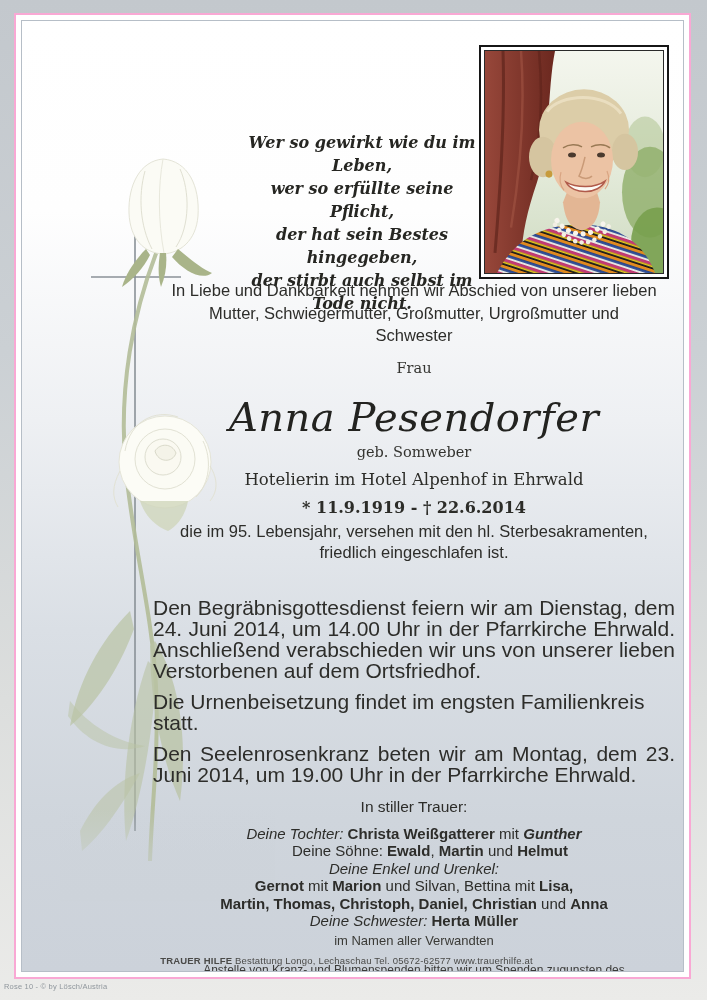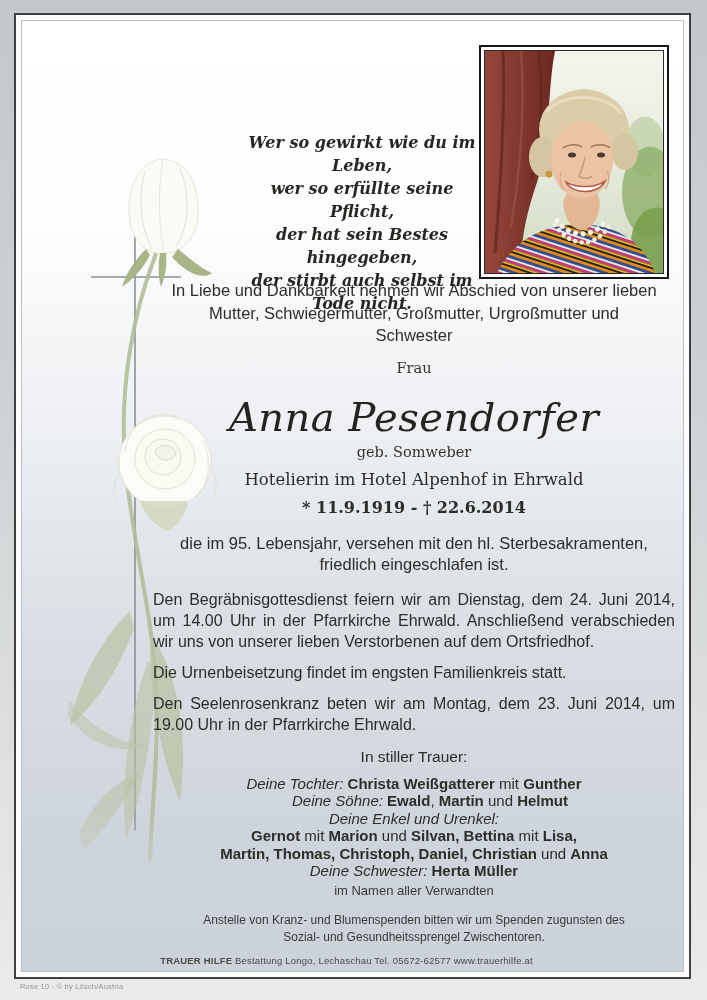--- a/index.html
+++ b/index.html
@@ -3,29 +3,29 @@
 <meta charset="utf-8">
 <style>
   html,body{margin:0;padding:0;}
   body{
     width:707px;height:1000px;position:relative;overflow:hidden;
     background:linear-gradient(180deg,#c3c8cd 0%,#cbd0d4 35%,#dcdedd 70%,#ebebe9 100%);
     font-family:"Liberation Sans",sans-serif;color:#2d2d2a;
   }
   .card{
     position:absolute;left:14px;top:13px;width:677px;height:966px;
-    box-sizing:border-box;border:2px solid #404040;background:#ffffff;padding:5px;
+    box-sizing:border-box;border:2px solid #f9a8d4;background:#ffffff;padding:5px;
   }
   .card-inner{
     position:relative;width:100%;height:100%;box-sizing:border-box;
     border:1px solid #b6bec7;overflow:hidden;
     background:linear-gradient(180deg,#ffffff 0%,#fefefe 20%,#eef0f3 42%,#dadfe5 64%,#cfd5dc 84%,#ccd2da 100%);
   }
   .watermark{
-    position:absolute;left:4px;top:982px;font-size:7.5px;color:#8f969c;letter-spacing:.2px;margin-left:16px;
+    position:absolute;left:4px;top:982px;font-size:7.5px;color:#8f969c;letter-spacing:.2px;
   }
   
   .rose-art{position:absolute;left:38px;top:120px;width:215px;height:760px;}
   
   .photo{
     position:absolute;left:457px;top:24px;width:190px;height:234px;box-sizing:border-box;
     border:2px solid #161616;background:#fff;padding:4px;
   }
   .photo svg{display:block;width:100%;height:100%;outline:1px solid #2a2a2a;}
   
@@ -37,23 +37,23 @@
   
   .main{position:absolute;left:131px;top:258px;width:522px;text-align:center;}
   .intro{font-size:16.5px;line-height:22.5px;max-width:487px;margin:0 auto 13px;}
   .salutation{font-family:"DejaVu Serif",serif;font-size:14.5px;margin-bottom:18px;color:#33332f;}
   .name{
     font-family:"DejaVu Serif",serif;font-style:italic;font-weight:500;
     font-size:40px;line-height:47px;margin:0 0 3px;color:#232320;letter-spacing:.5px;
   }
   .maiden{font-family:"DejaVu Serif",serif;font-size:14.5px;margin-bottom:10px;color:#33332f;}
   .occupation{font-family:"DejaVu Serif",serif;font-size:16.5px;margin-bottom:9px;color:#2c2c28;}
-  .dates{font-family:"DejaVu Serif",serif;font-size:16px;font-weight:600;margin-bottom:16px;color:#2c2c28;}
-  .passing{font-size:16.5px;line-height:21.5px;max-width:505px;margin:0 auto 13px;}
-  .para{font-size:16px;line-height:21px;text-align:left;margin:0 0 10px;}
+  .dates{font-family:"DejaVu Serif",serif;font-size:16px;font-weight:600;margin-bottom:4px;color:#2c2c28;}
+  .passing{font-size:16.5px;line-height:21.5px;max-width:505px;margin:0 auto 33px;}
+  .para{font-size:21px;line-height:21px;text-align:left;margin:0 0 10px;}
   .para.justify{text-align:justify;}
   .place{font-size:15.5px;margin:14px 0 0;}
   .mourn-head{font-size:15.5px;margin:13px 0 9px;}
   .fline{font-size:15px;line-height:17.5px;}
   .fline.small{font-size:13px;margin-top:2px;color:#3a3a36;}
   .donation{font-size:12px;line-height:17px;margin-top:13px;color:#3a3a38;}
   .footer{
     position:absolute;left:0;right:12px;bottom:5px;text-align:center;
     font-size:9.5px;color:#4a4a48;letter-spacing:.2px;
   }
@@ -190,24 +190,24 @@
       <h1 class="name">Anna Pesendorfer</h1>
       <div class="maiden">geb. Somweber</div>
       <div class="occupation">Hotelierin im Hotel Alpenhof in Ehrwald</div>
       <div class="dates">* 11.9.1919 - † 22.6.2014</div>
       <p class="passing">die im 95. Lebensjahr, versehen mit den hl. Sterbesakramenten, friedlich eingeschlafen ist.</p>
       <p class="para justify">Den Begräbnisgottesdienst feiern wir am Dienstag, dem 24. Juni 2014, um 14.00 Uhr in der Pfarrkirche Ehrwald. Anschließend verabschieden wir uns von unserer lieben Verstorbenen auf dem Ortsfriedhof.</p>
       <p class="para">Die Urnenbeisetzung findet im engsten Familienkreis statt.</p>
       <p class="para justify">Den Seelenrosenkranz beten wir am Montag, dem 23. Juni 2014, um 19.00 Uhr in der Pfarrkirche Ehrwald.</p>
       <p class="mourn-head">In stiller Trauer:</p>
       <div>
-        <div class="fline"><span style="font-style: italic;">Deine Tochter: </span><span style="font-weight: bold;">Christa Weißgatterer</span><span> mit </span><span style="font-weight: bold;">Gunther</span></div>
-        <div class="fline"><span style="font-style: italic; margin-left: 32px;">Deine Söhne: </span><span style="font-weight: bold;">Ewald</span><span>, </span><span style="font-weight: bold;">Martin</span><span> und </span><span style="font-weight: bold; text-align: center;">Helmut</span></div>
+        <div class="fline"><span style="font-style: italic;">Deine Tochter: </span><span style="font-weight: bold;">Christa Weißgatterer</span><span> mit </span><span style="font-weight: bold; font-style: italic;">Gunther</span></div>
+        <div class="fline"><span style=" margin-left: 32px;">Deine Söhne: </span><span style="font-weight: bold;">Ewald</span><span>, </span><span style="font-weight: bold;">Martin</span><span> und </span><span style="font-weight: bold; text-align: center;">Helmut</span></div>
         <div class="fline"><span style="font-style: italic;">Deine Enkel und Urenkel:</span></div>
-        <div class="fline"><span style="font-weight: bold;">Gernot</span><span> mit </span><span style="font-weight: bold;">Marion</span><span> und </span><span style="font-weight: bold;">Silvan, Bettina</span><span> mit </span><span style="font-weight: bold;">Lisa,</span></div>
+        <div class="fline"><span style="font-weight: bold;">Gernot</span><span> mit </span><span style="font-weight: bold;">Marion</span><span> und </span><span style="font-weight: normal;">Silvan, Bettina</span><span> mit </span><span style="font-weight: bold;">Lisa,</span></div>
         <div class="fline"><span style="font-weight: bold;">Martin, Thomas, Christoph, Daniel, Christian</span><span> und </span><span style="font-weight: bold;">Anna</span></div>
         <div class="fline"><span style="font-style: italic; text-align: right;">Deine Schwester: </span><span style="font-weight: bold;">Herta Müller</span></div>
         <div class="fline small"><span>im Namen aller Verwandten</span></div>
       </div>
       <div class="donation">
         <div>Anstelle von Kranz- und Blumenspenden bitten wir um Spenden zugunsten des</div>
         <div>Sozial- und Gesundheitssprengel Zwischentoren.</div>
 
       </div>
     </div>

